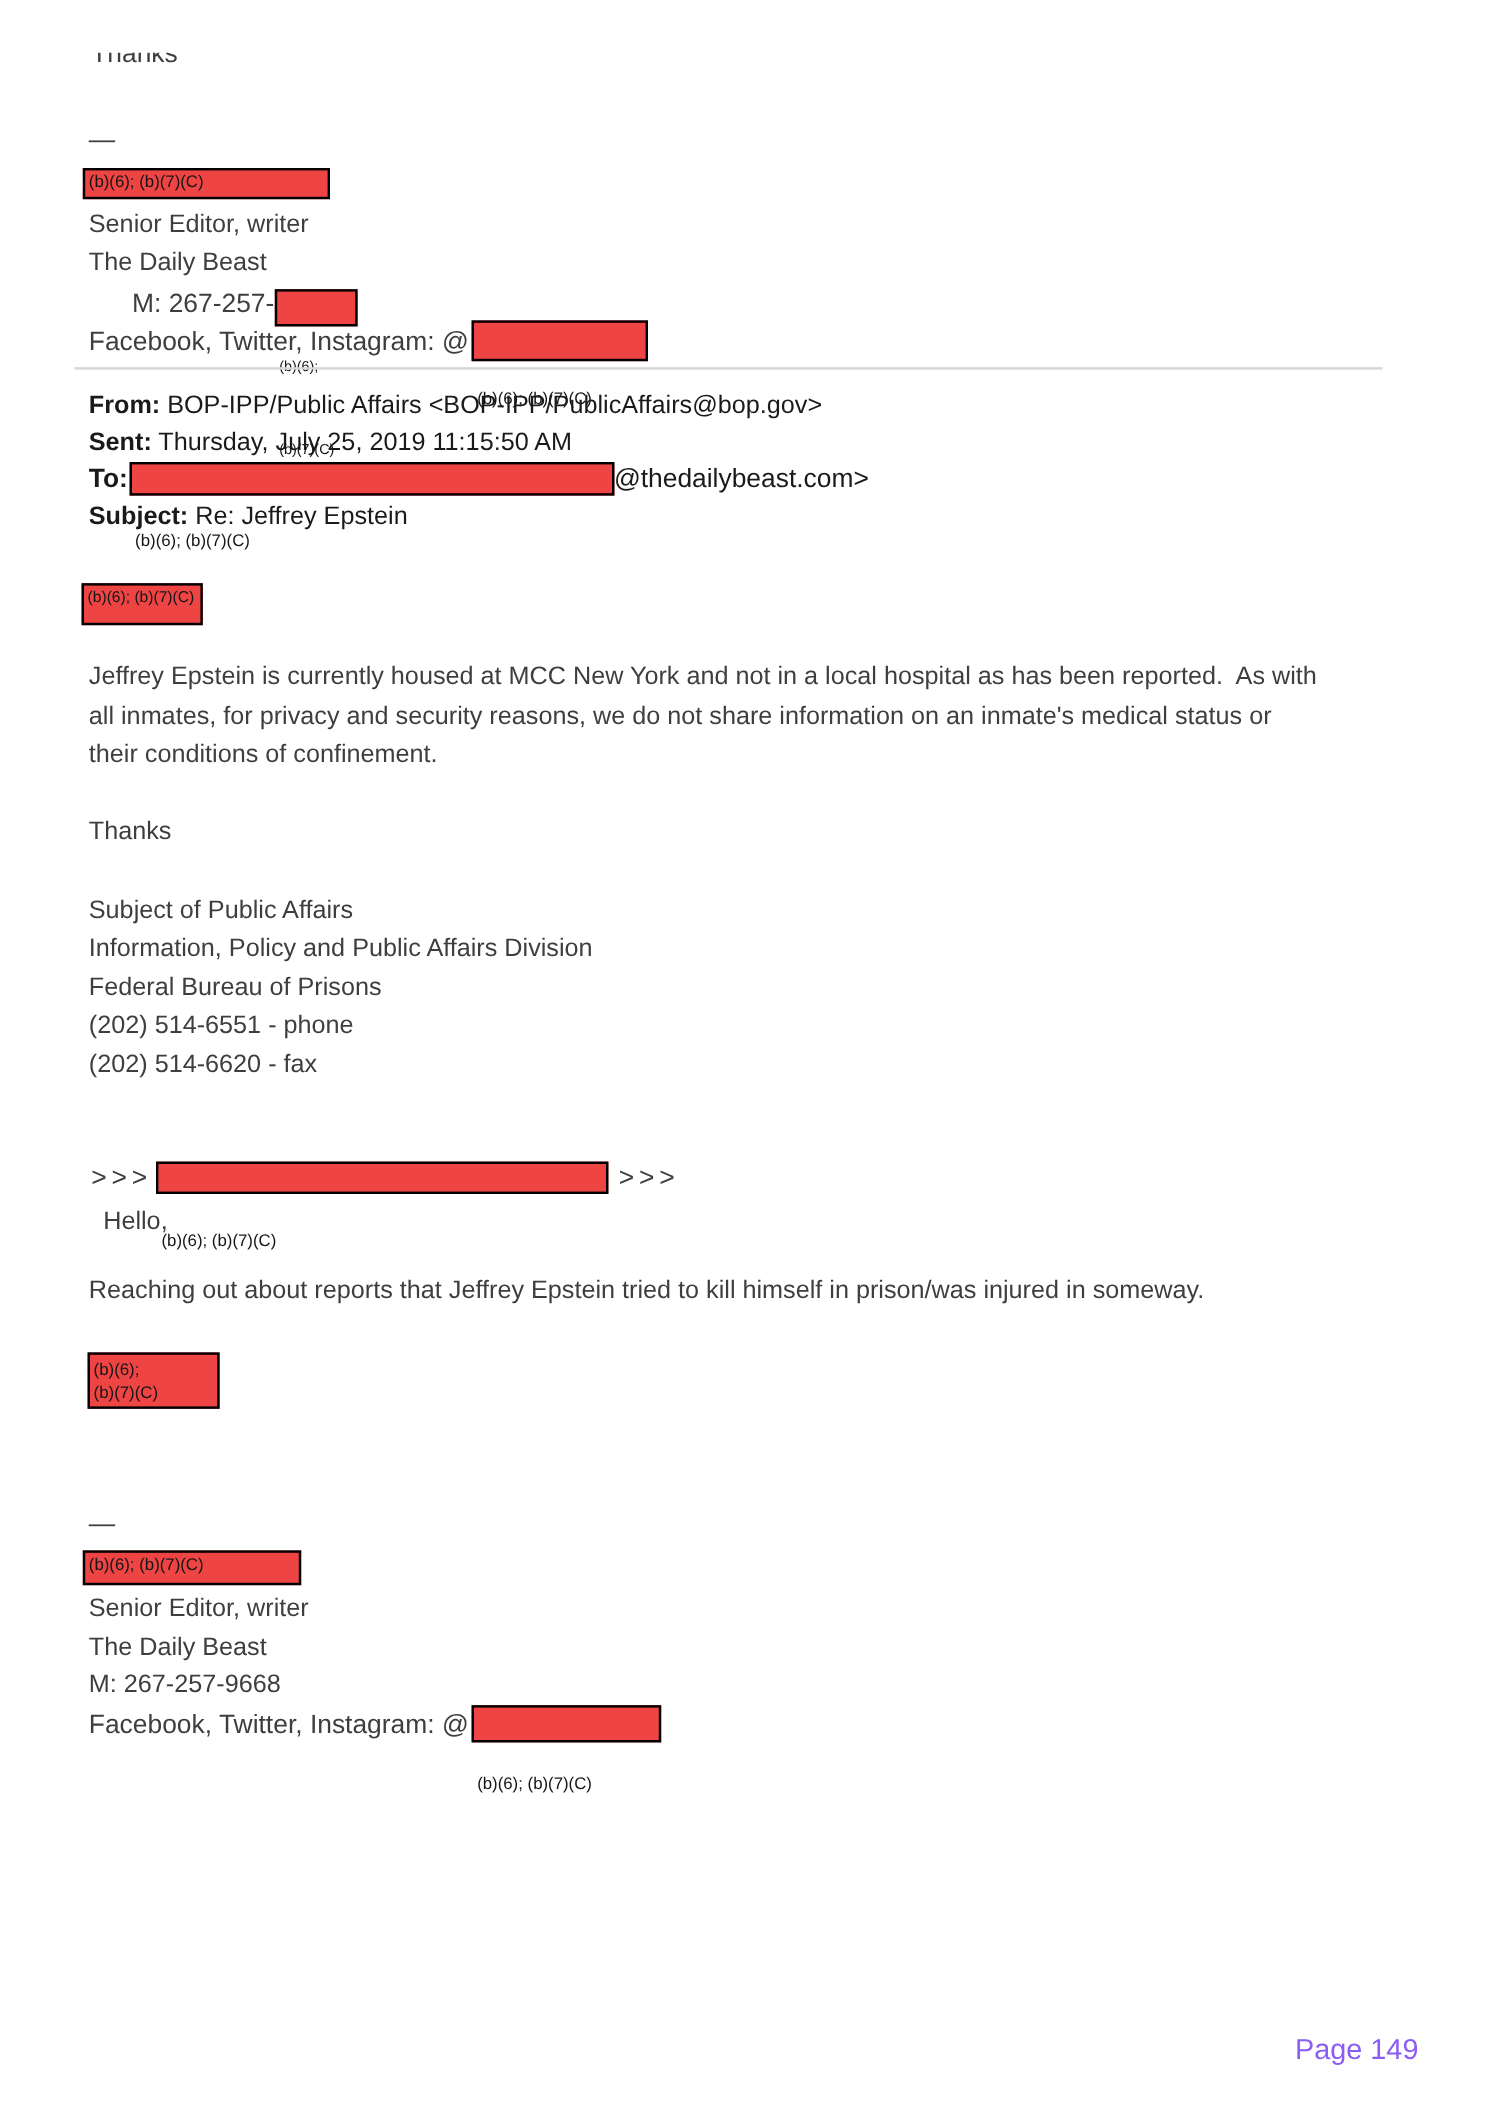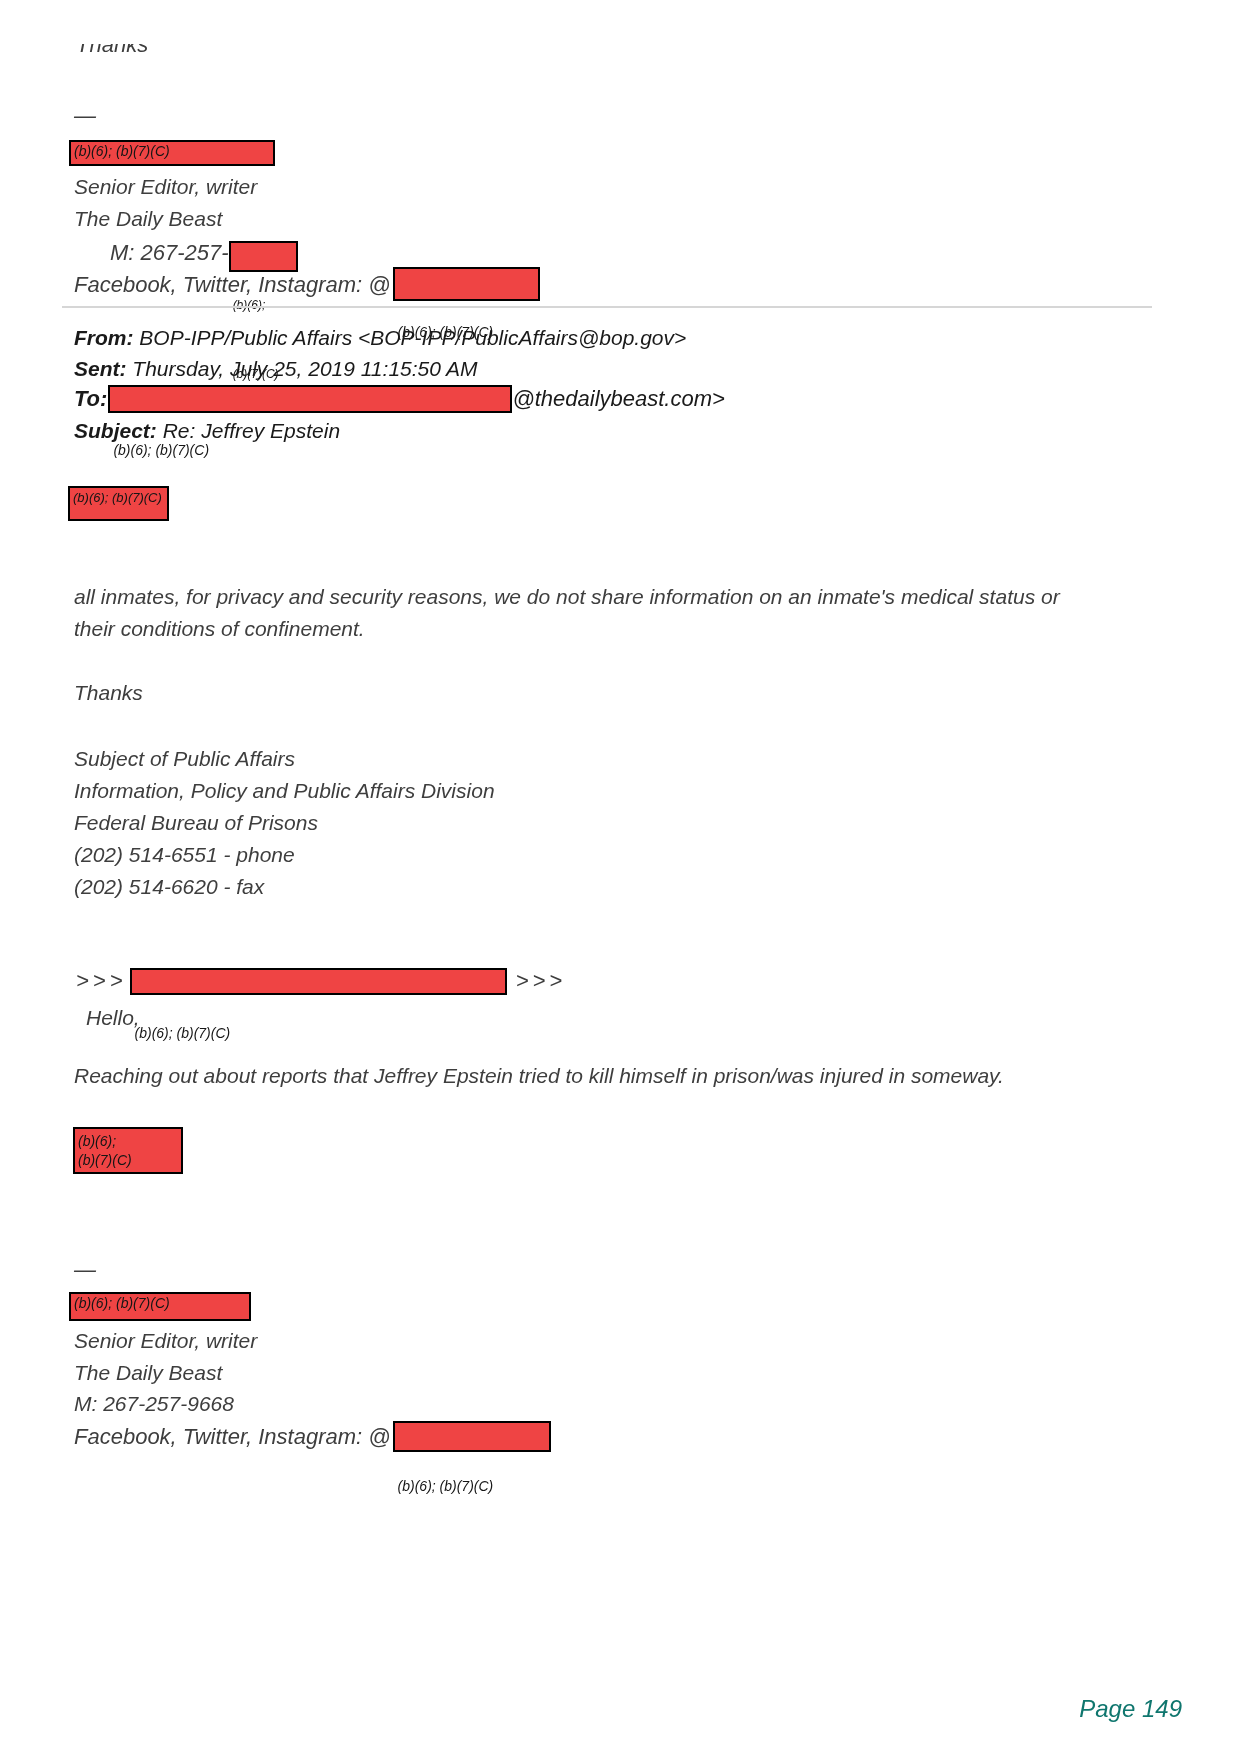--- a/index.html
+++ b/index.html
@@ -4,21 +4,20 @@
 <style>
   html,body{margin:0;padding:0;background:#fff;}
   .page{
     position:relative;
     width:1240px;
     height:1754px;
     background:#ffffff;
     font-family:"Liberation Sans","DejaVu Sans",sans-serif;
     color:#3e3e3e;
     overflow:hidden;
-    font-style:italic;
   }
   .t{position:absolute;font-size:21px;line-height:26px;white-space:pre;}
   .gray{color:#3e3e3e;}
   .dark{color:#1a1a1a;}
   .bold{font-weight:bold;}
   .row{position:absolute;display:flex;align-items:flex-start;font-size:22px;line-height:27px;white-space:pre;}
   .redact{
     background:#ef4444;
     border:2px solid #000;
     box-sizing:border-box;
@@ -31,21 +30,21 @@
     color:#151515;
     padding:2px 0 0 3px;
     white-space:nowrap;
   }
   .redact .lbl.tiny{font-size:12px;line-height:13px;padding:2px 0 0 2px;}
   .redact .lbl.two{line-height:19px;padding-top:3px;}
   .abs{position:absolute;}
   .clip{position:absolute;overflow:hidden;}
   .clip .inner{font-size:22px;line-height:22px;margin-top:-10px;color:#3e3e3e;}
   .hr{position:absolute;height:2px;background:#d6d6d6;}
-  .pagenum{position:absolute;font-size:24px;color:#0f766e;}
+  .pagenum{position:absolute;font-size:24px;color:#8b5cf6;}
   .dash{font-size:22px;color:#3e3e3e;}
 </style>
 </head>
 <body>
 
 <div class="page">
 
   <div class="clip" style="left:76px;top:44px;height:23px;width:200px;">
     <div class="inner">Thanks</div>
   </div>
@@ -87,20 +86,21 @@
     </span>
     <span>@thedailybeast.com&gt;</span>
   </div>
 
   <div class="t dark" style="left:74px;top:418px;"><span class="bold">Subject:</span><span> </span><span>Re: Jeffrey Epstein</span></div>
 
   <div class="redact abs" style="left:68px;top:486px;width:101px;height:35px;">
     <div class="lbl" style="font-size:13px;">(b)(6); (b)(7)(C)</div>
   </div>
 
+  <div class="t gray" style="left:74px;top:551px;">Jeffrey Epstein is currently housed at MCC New York and not in a local hospital as has been reported.  As with</div>
   <div class="t gray" style="left:74px;top:584px;">all inmates, for privacy and security reasons, we do not share information on an inmate's medical status or</div>
   <div class="t gray" style="left:74px;top:616px;">their conditions of confinement.</div>
 
   <div class="t gray" style="left:74px;top:680px;">Thanks</div>
 
   <div class="t gray" style="left:74px;top:746px;">Subject of Public Affairs</div>
   <div class="t gray" style="left:74px;top:778px;">Information, Policy and Public Affairs Division</div>
   <div class="t gray" style="left:74px;top:810px;">Federal Bureau of Prisons</div>
   <div class="t gray" style="left:74px;top:842px;">(202) 514-6551 - phone</div>
   <div class="t gray" style="left:74px;top:874px;">(202) 514-6620 - fax</div>

